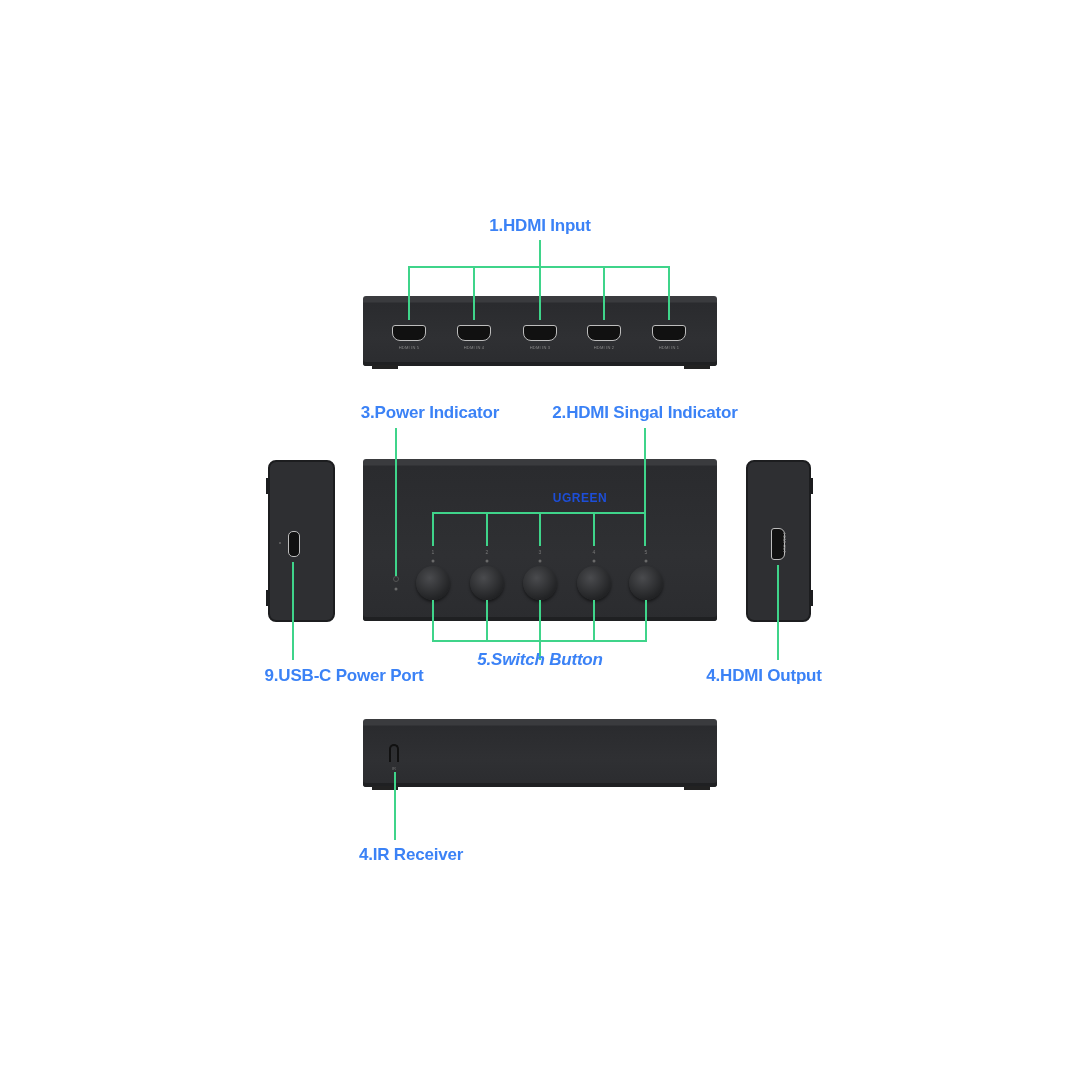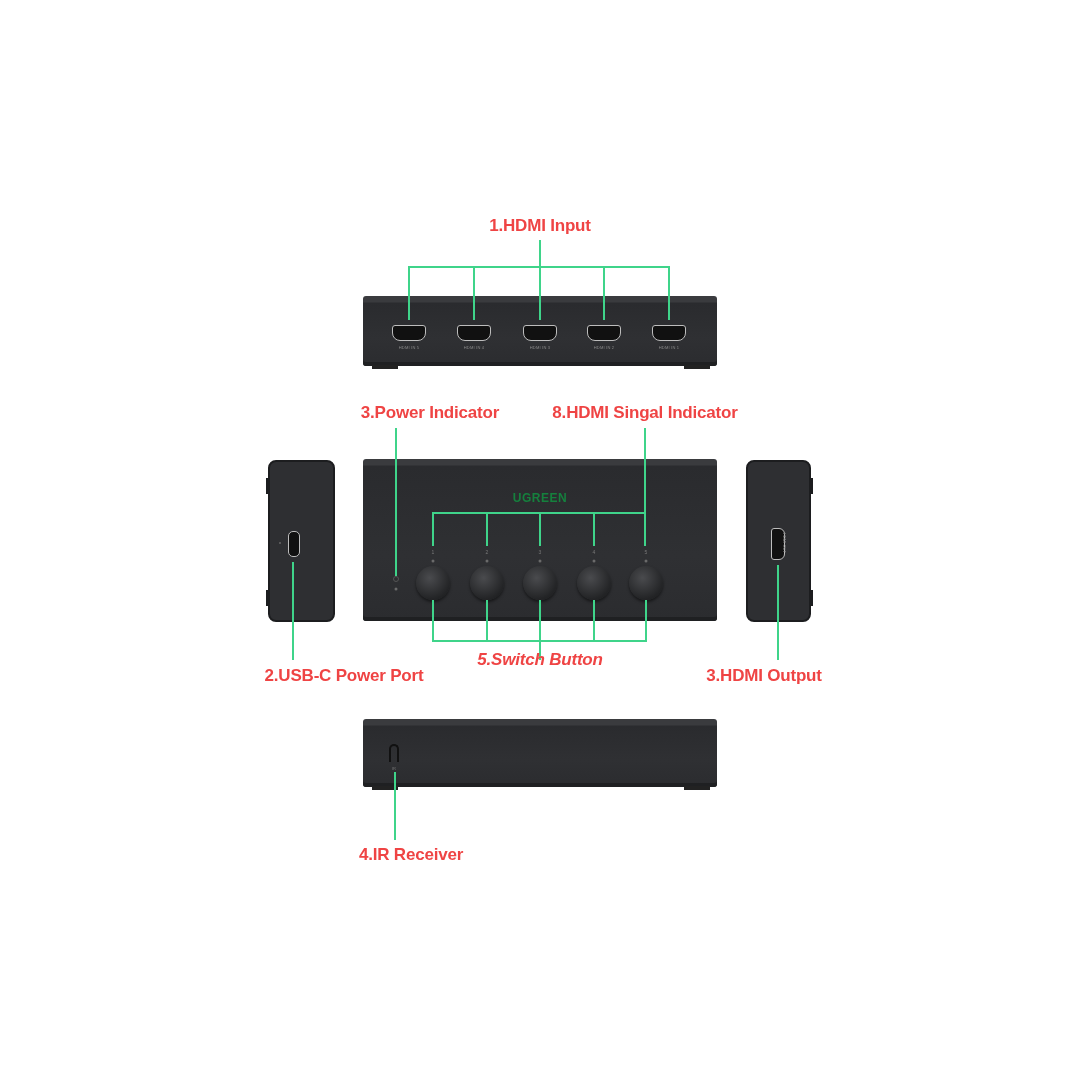--- a/index.html
+++ b/index.html
@@ -1,28 +1,28 @@
 <!DOCTYPE html>
 <html><head>
 <meta charset="utf-8">
 <style>
   html, body { margin: 0; padding: 0; background: #ffffff; }
   body { width: 1080px; height: 1080px; position: relative; overflow: hidden; font-family: "Liberation Sans", "DejaVu Sans", sans-serif; }
   .abs { position: absolute; }
-  .label { position: absolute; font-weight: bold; font-size: 17px; color: #ef4444; white-space: nowrap; transform: translateX(-50%); letter-spacing: -0.2px; }
+  .label { position: absolute; font-weight: bold; font-size: 17px; color: #3b82f6; white-space: nowrap; transform: translateX(-50%); letter-spacing: -0.2px; }
   .gl { position: absolute; background: #3fd48a; }
   .device-front { position: absolute; background: linear-gradient(#3a3b3e 0, #3a3b3e 6px, #2a2b2e 7px, #2f3033 60%, #2b2c2f 100%); border-radius: 3px; box-shadow: inset 0 -4px 0 #1f2022; }
   .foot { position: absolute; background: #222; height: 4px; width: 26px; }
   .hdmi-port { position: absolute; width: 32px; height: 14px; background: #111; border: 1.5px solid #bdbdbd; border-radius: 3px 3px 8px 8px; transform: translate(-50%,-50%); }
   .port-label { position: absolute; font-size: 4px; color: #8a8a8a; transform: translateX(-50%); white-space: nowrap; letter-spacing: 0.2px; }
   .btn { position: absolute; width: 34px; height: 34px; border-radius: 50%; background: radial-gradient(circle at 40% 35%, #4a4b4e, #232426 70%, #18191a); transform: translate(-50%,-50%); box-shadow: 0 2px 3px rgba(0,0,0,0.5); }
   .led { position: absolute; width: 3px; height: 3px; border-radius: 50%; background: #6a6a6a; transform: translate(-50%,-50%); }
   .num { position: absolute; font-size: 5px; color: #777; transform: translate(-50%,-50%); }
   .side-dev { position: absolute; background: #2e2f32; border-radius: 8px; border: 2px solid #1c1d1f; box-sizing: border-box; }
-  .brand { position: absolute; font-weight: bold; font-size: 12px; color: #15803d; letter-spacing: 0.5px; transform: translateX(-50%); }
+  .brand { position: absolute; font-weight: bold; font-size: 12px; color: #1d4ed8; letter-spacing: 0.5px; transform: translateX(-50%); margin-left: 40px; }
 </style>
 </head>
 <body>
 
 <div class="label" style="left:540px; top:216px;">1.HDMI Input</div>
 <div class="gl" style="left:539px; top:240px; width:2px; height:80px;"></div>
 <div class="gl" style="left:409px; top:266px; width:261px; height:2px;"></div>
 <div class="gl" style="left:408px; top:266px; width:2px; height:54px;"></div>
 <div class="gl" style="left:473px; top:266px; width:2px; height:54px;"></div>
 <div class="gl" style="left:603px; top:266px; width:2px; height:54px;"></div>
@@ -42,21 +42,21 @@
 <div class="hdmi-port" style="left:474px; top:333px;"></div>
 <div class="port-label" style="left:474px; top:345px;">HDMI IN 4</div>
 <div class="hdmi-port" style="left:540px; top:333px;"></div>
 <div class="port-label" style="left:540px; top:345px;">HDMI IN 3</div>
 <div class="hdmi-port" style="left:604px; top:333px;"></div>
 <div class="port-label" style="left:604px; top:345px;">HDMI IN 2</div>
 <div class="hdmi-port" style="left:669px; top:333px;"></div>
 <div class="port-label" style="left:669px; top:345px;">HDMI IN 1</div>
 
 <div class="label" style="left:430px; top:403px;">3.Power Indicator</div>
-<div class="label" style="left:645px; top:403px;">8.HDMI Singal Indicator</div>
+<div class="label" style="left:645px; top:403px;">2.HDMI Singal Indicator</div>
 
 <div class="side-dev" style="left:268px; top:460px; width:67px; height:162px;"></div>
 <div class="abs" style="left:266px; top:478px; width:2px; height:16px; background:#1c1d1f;"></div>
 <div class="abs" style="left:266px; top:590px; width:2px; height:16px; background:#1c1d1f;"></div>
 <div class="abs" style="left:288px; top:531px; width:10px; height:24px; border:1.5px solid #bdbdbd; border-radius:5px; background:#111;"></div>
 <div class="abs" style="left:279px; top:542px; width:2px; height:2px; background:#666; border-radius:50%;"></div>
 <div class="gl" style="left:292px; top:562px; width:2px; height:98px;"></div>
 
 <div class="side-dev" style="left:746px; top:460px; width:65px; height:162px;"></div>
 <div class="abs" style="left:811px; top:478px; width:2px; height:16px; background:#1c1d1f;"></div>
@@ -96,23 +96,23 @@
 <div class="btn" style="left:594px; top:583px;"></div>
 <div class="btn" style="left:646px; top:583px;"></div>
 
 <div class="gl" style="left:432px; top:600px; width:2px; height:42px;"></div>
 <div class="gl" style="left:486px; top:600px; width:2px; height:42px;"></div>
 <div class="gl" style="left:539px; top:600px; width:2px; height:60px;"></div>
 <div class="gl" style="left:593px; top:600px; width:2px; height:42px;"></div>
 <div class="gl" style="left:645px; top:600px; width:2px; height:42px;"></div>
 <div class="gl" style="left:433px; top:640px; width:214px; height:2px;"></div>
 
-<div class="label" style="left:344px; top:666px;">2.USB-C Power Port</div>
+<div class="label" style="left:344px; top:666px;">9.USB-C Power Port</div>
 <div class="label" style="left:540px; top:650px;font-style:italic;">5.Switch Button</div>
-<div class="label" style="left:764px; top:666px;">3.HDMI Output</div>
+<div class="label" style="left:764px; top:666px;">4.HDMI Output</div>
 
 <div class="device-front" style="left:363px; top:719px; width:354px; height:68px;"></div>
 <div class="foot" style="left:372px; top:786px;"></div>
 <div class="foot" style="left:684px; top:786px;"></div>
 <div class="abs" style="left:389px; top:744px; width:10px; height:18px; border:2px solid #111; border-bottom:none; border-radius:5px 5px 0 0; box-sizing:border-box;"></div>
 <div class="abs" style="left:394px; top:766px; font-size:4px; color:#777; transform:translateX(-50%);">IR</div>
 <div class="gl" style="left:394px; top:772px; width:2px; height:68px;"></div>
 
 <div class="label" style="left:411px; top:845px;">4.IR Receiver</div>
 

